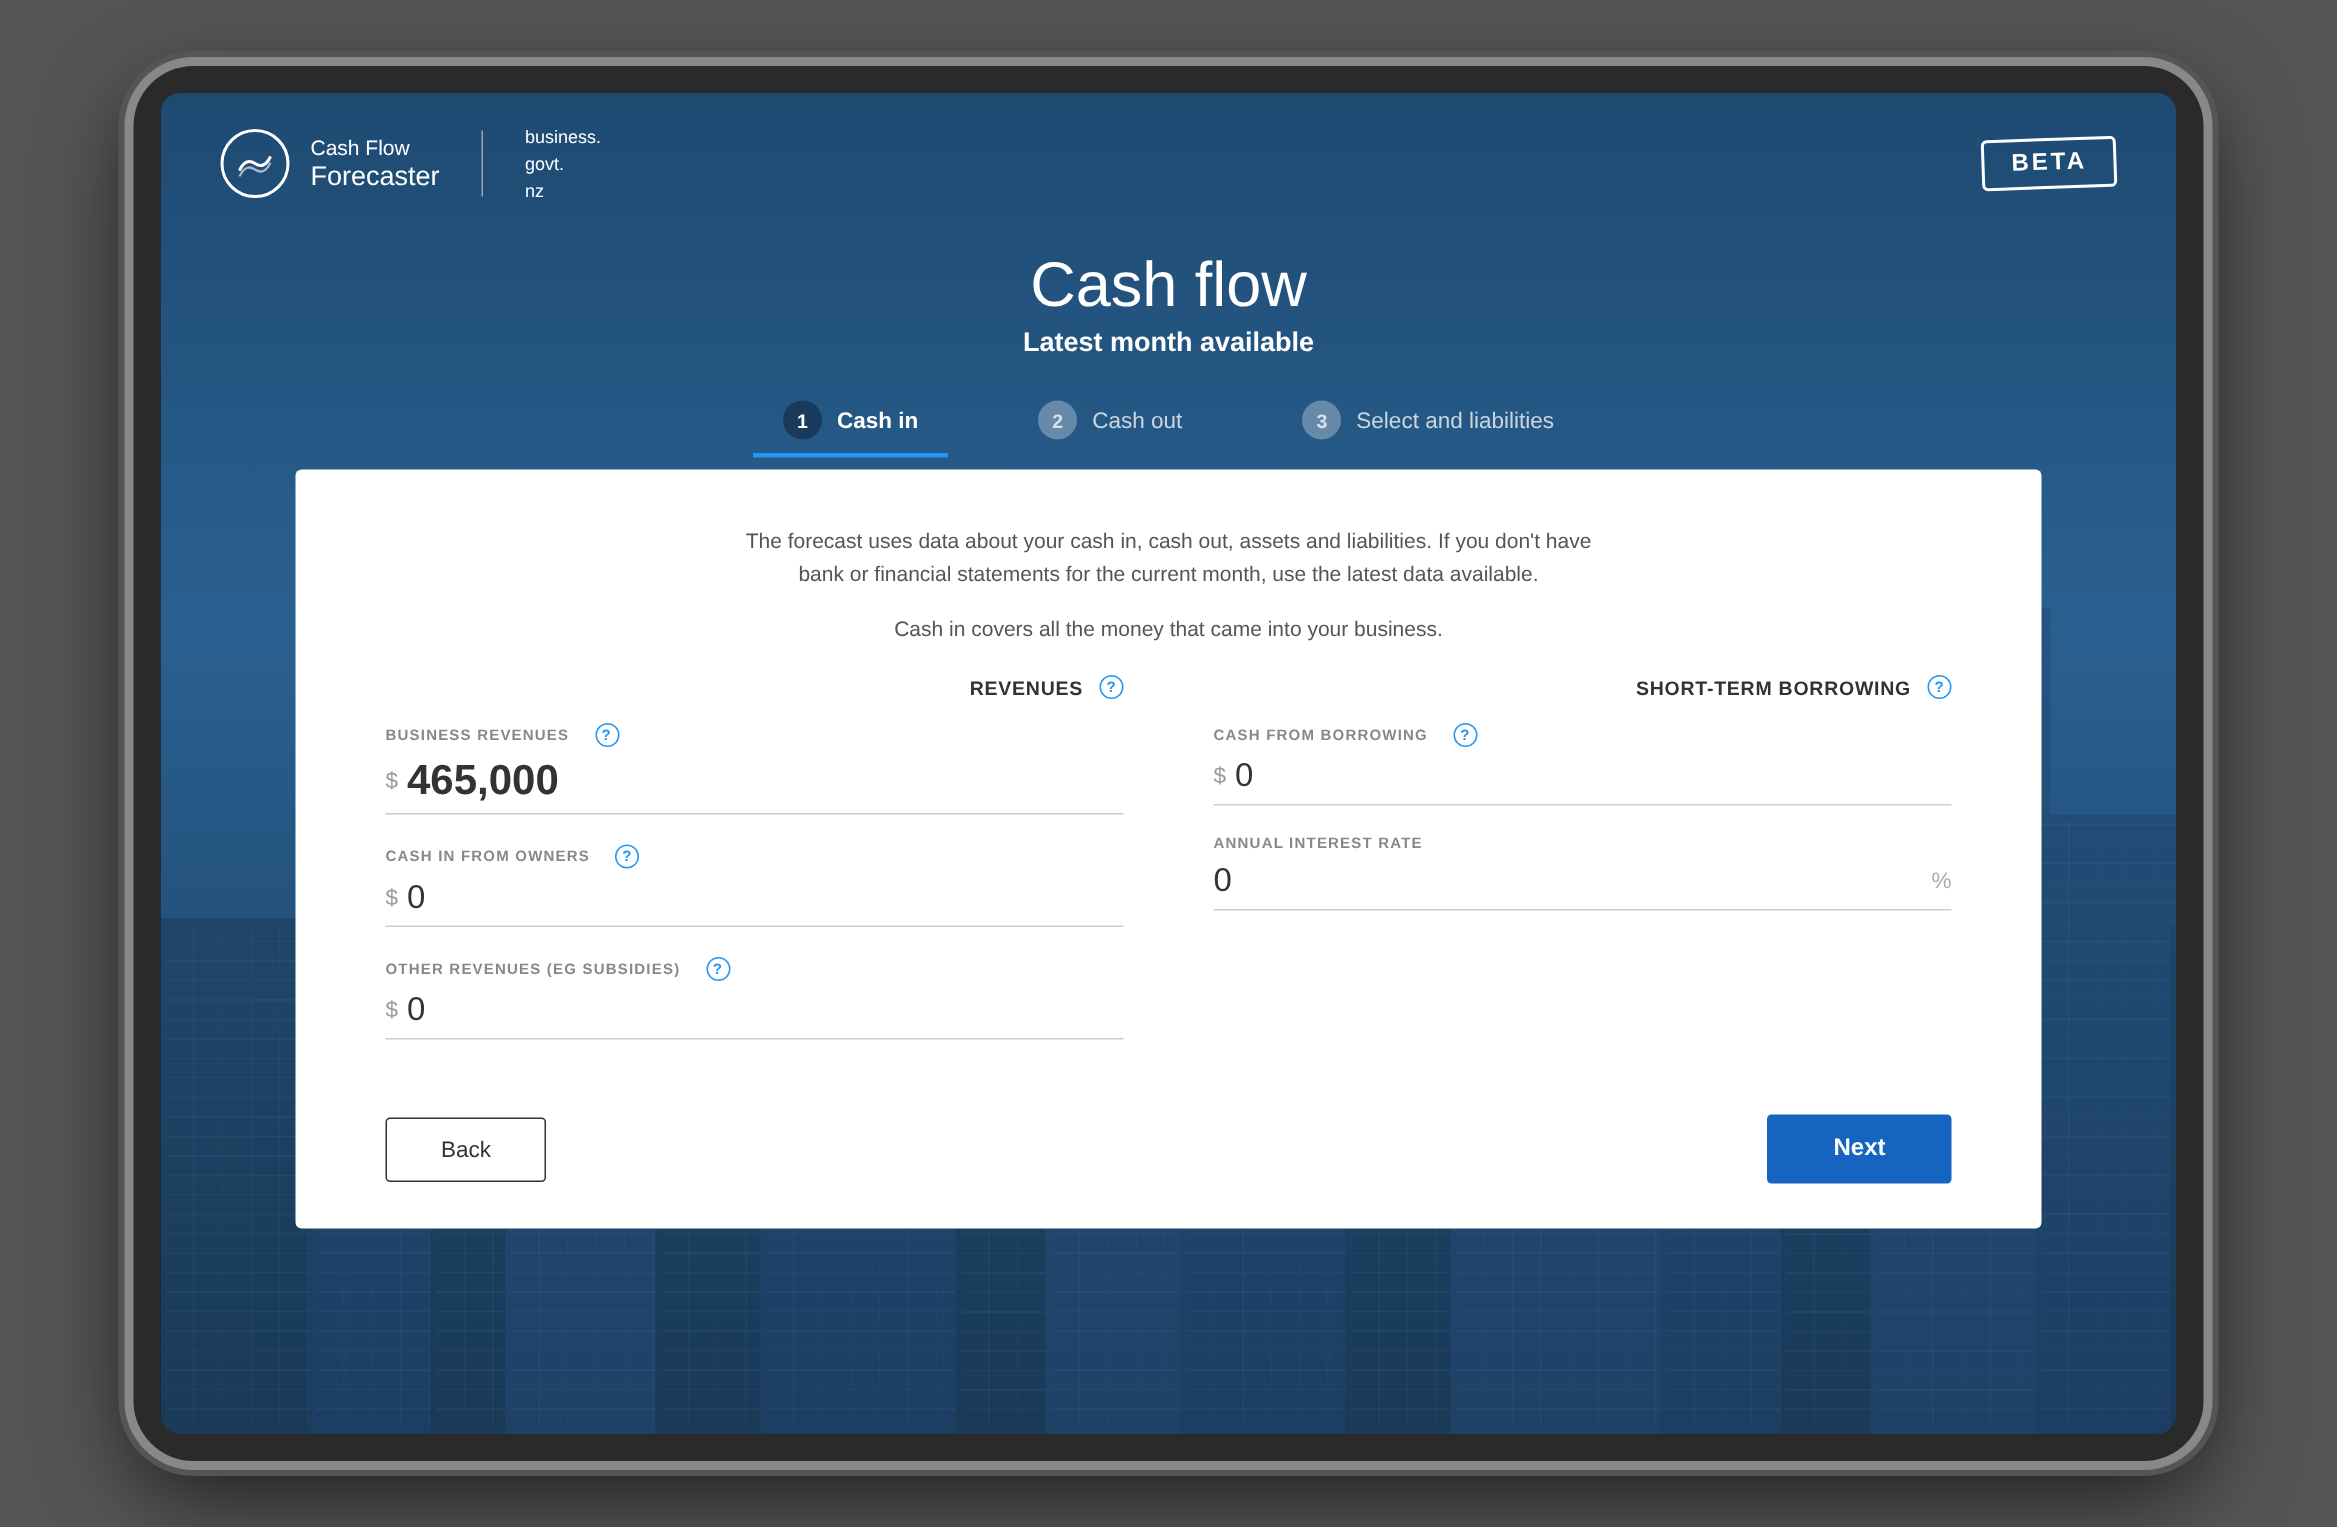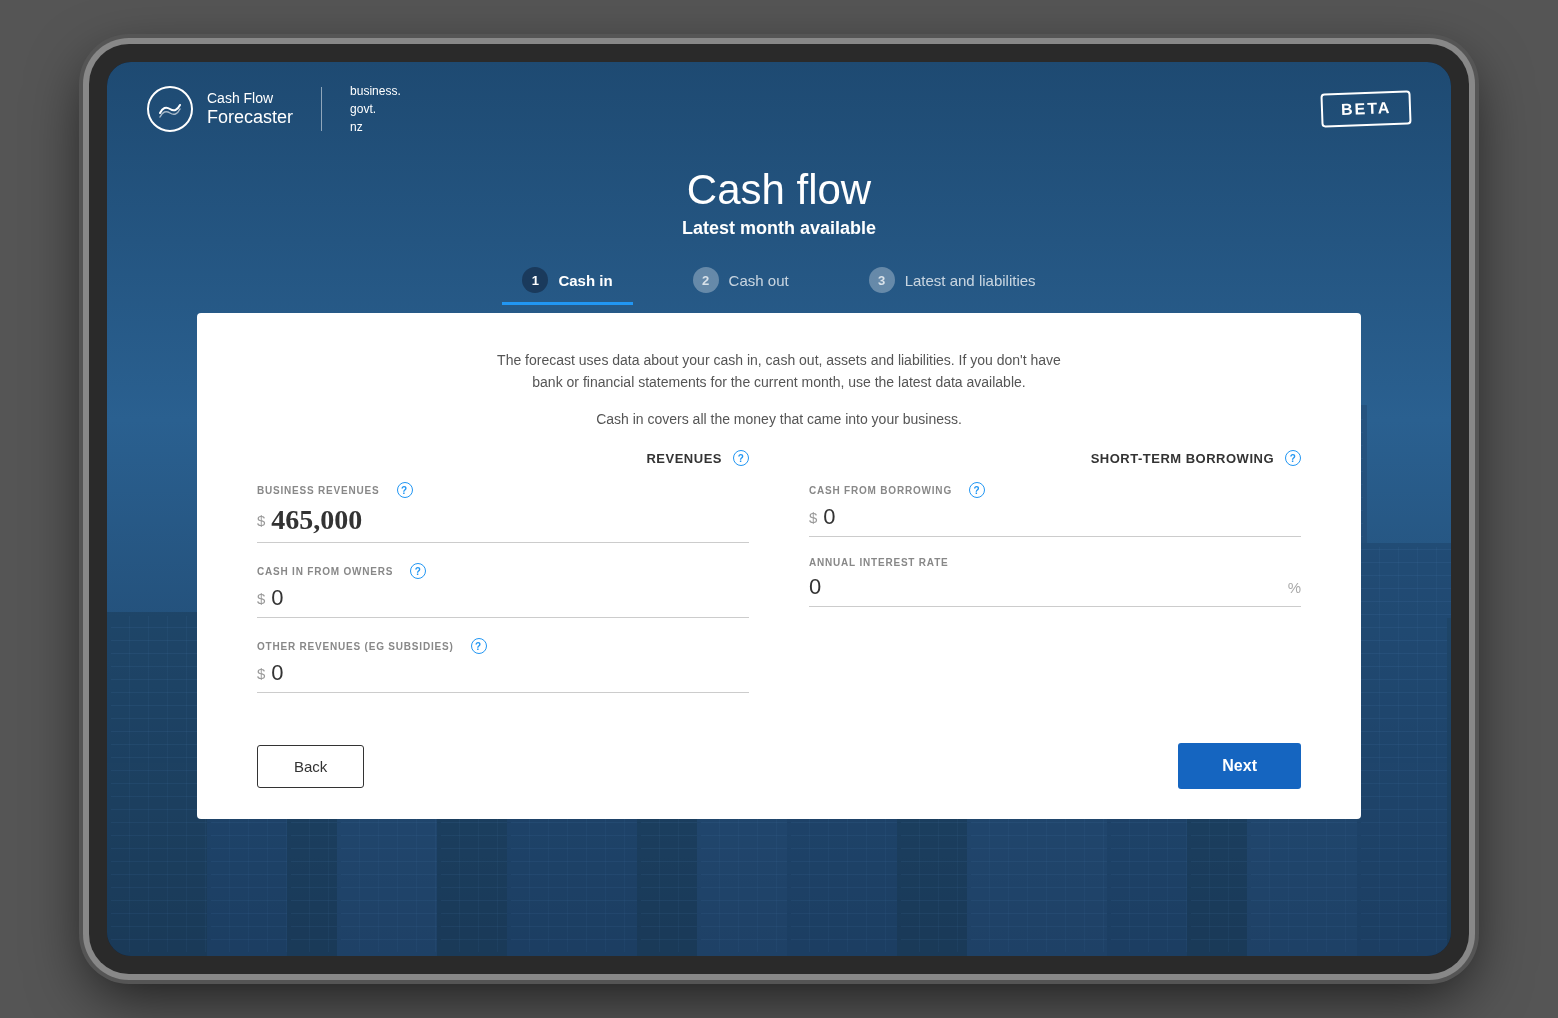--- a/index.html
+++ b/index.html
@@ -19,21 +19,21 @@
       background: #2a2a2a;
       border-radius: 40px;
       padding: 18px;
       box-shadow: 0 0 0 6px #888, 0 0 0 10px #555, 0 20px 60px rgba(0,0,0,0.7);
       position: relative;
     }
 
     .screen {
       width: 100%;
       height: 100%;
-      border-radius: 24px;
+      border-radius: 13px;
       overflow: hidden;
       position: relative;
       background: #0f172a;
     }
 
     
     .bg-image {
       position: absolute;
       inset: 0;
       background: linear-gradient(180deg, #1e4a72 0%, #2a6090 40%, #1a3a5c 100%);
@@ -305,21 +305,20 @@
       outline: none;
       font-size: 22px;
       color: #333;
       width: 100%;
       background: transparent;
     }
 
     .field-input-wrap input.large {
       font-size: 28px;
       font-weight: 600;
-      font-family: Liberation Serif, serif;
     }
 
     .field-input-wrap .suffix {
       color: #aaa;
       font-size: 15px;
     }
 
     .select-wrap {
       display: flex;
       align-items: center;
@@ -423,21 +422,21 @@
       <div class="step active">
         <div class="step-number">1</div>
         <span>Cash in</span>
       </div>
       <div class="step">
         <div class="step-number">2</div>
         <span>Cash out</span>
       </div>
       <div class="step">
         <div class="step-number">3</div>
-        <span>Latest and liabilities</span>
+        <span>Select and liabilities</span>
       </div>
     </div>
 
     <div class="main-card">
       <div class="intro-text">
         <p>The forecast uses data about your cash in, cash out, assets and liabilities. If you don't have<br>bank or financial statements for the current month, use the latest data available.</p>
         <p style="margin-top:14px;">Cash in covers all the money that came into your business.</p>
       </div>
 
       <div class="form-grid">

